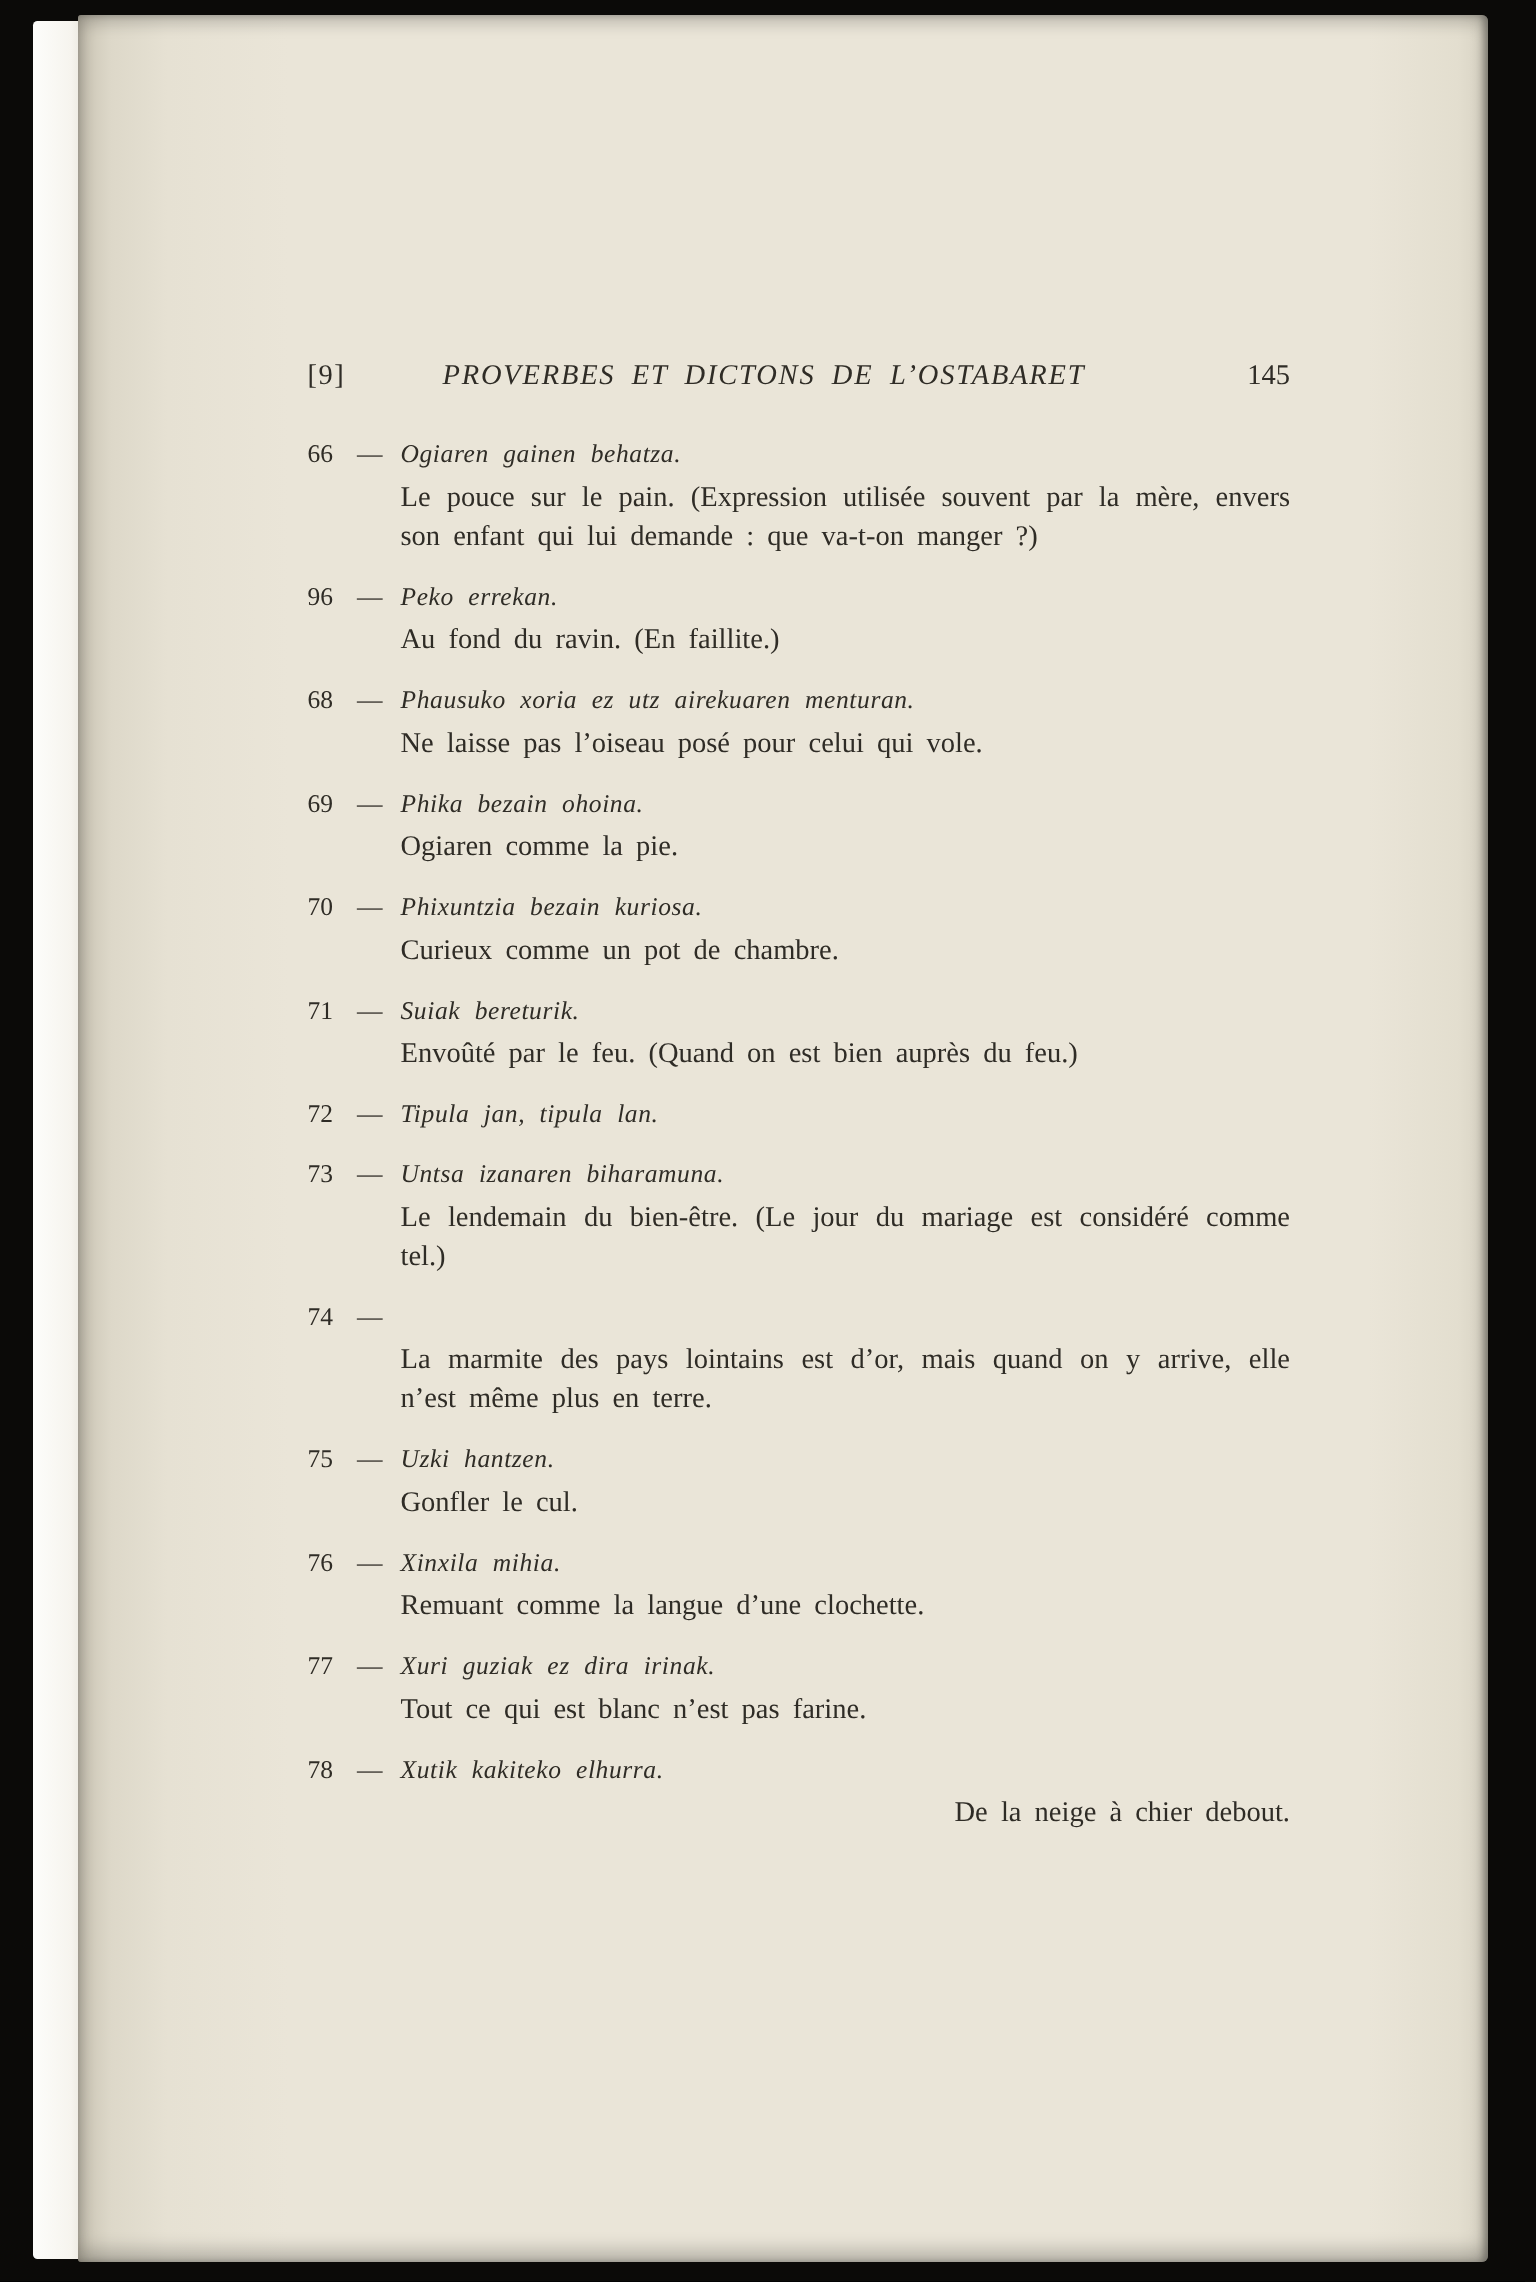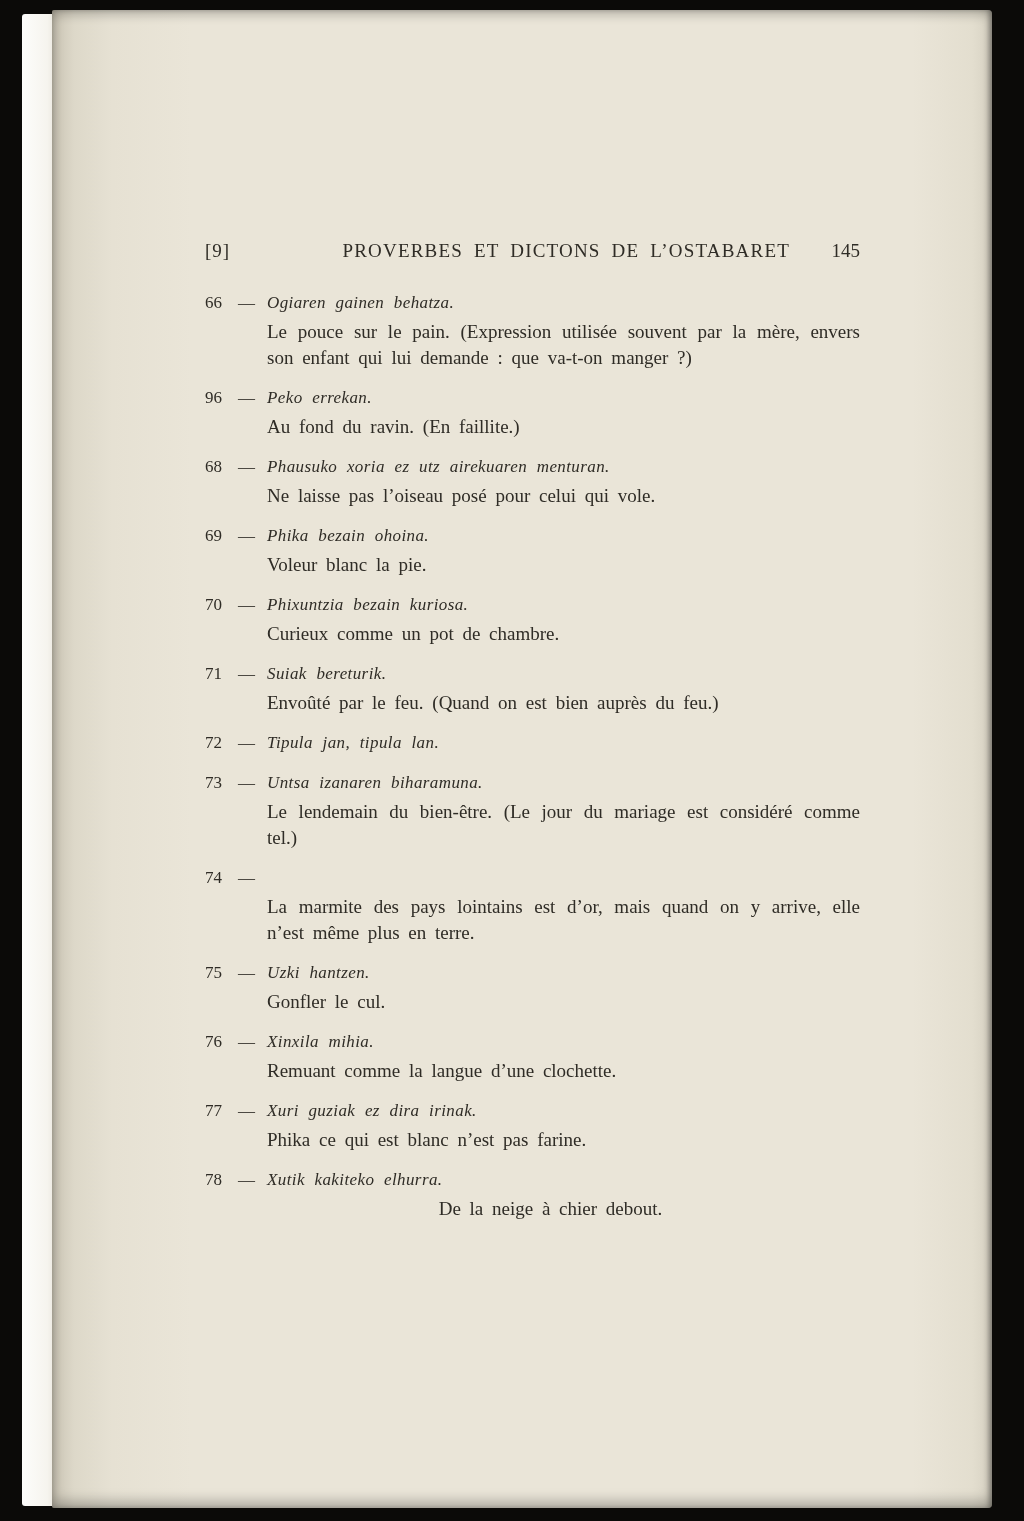--- a/index.html
+++ b/index.html
@@ -55,23 +55,24 @@
     align-items: baseline;
     font-size: 19px;
     margin-bottom: 28px;
   }
   .bracket-num {
     width: 90px;
     letter-spacing: 1px;
   }
   .running-title {
     flex: 1;
-    text-align: right;
+    text-align: left;
     letter-spacing: 1.2px;
     word-spacing: 5px;
+    font-style: italic;
   }
   .folio {
     width: 70px;
     text-align: right;
     margin-top: 48px;
   }
   .entry {
     margin-bottom: 14px;
   }
   .entry-head {
@@ -93,21 +94,21 @@
     letter-spacing: 0.4px;
     word-spacing: 5px;
   }
   .french {
     margin: 3px 0 0 62px;
     font-size: 19px;
     line-height: 26px;
     text-align: justify;
     word-spacing: 4px;
   }
-  .entry:last-child .french { text-align: center; margin-left: 36px; }
+  .entry:last-child .french { text-align: right; margin-left: 36px; }
 </style>
 </head>
 <body>
 
 <div class="scan">
   <div class="facing-page-edge"></div>
   <div class="paper">
     <div class="content">
 
       <div class="page-header">
@@ -142,21 +143,21 @@
         </div>
         <p class="french">Ne laisse pas l’oiseau posé pour celui qui vole.</p>
       </div>
 
       <div class="entry">
         <div class="entry-head">
           <span class="num">69</span>
           <span class="dash">—</span>
           <span class="basque">Phika bezain ohoina.</span>
         </div>
-        <p class="french">Voleur blanc la pie.</p>
+        <p class="french">Ogiaren comme la pie.</p>
       </div>
 
       <div class="entry">
         <div class="entry-head">
           <span class="num">70</span>
           <span class="dash">—</span>
           <span class="basque">Phixuntzia bezain kuriosa.</span>
         </div>
         <p class="french">Curieux comme un pot de chambre.</p>
       </div>
@@ -212,21 +213,21 @@
         </div>
         <p class="french">Remuant comme la langue d’une clochette.</p>
       </div>
 
       <div class="entry">
         <div class="entry-head">
           <span class="num">77</span>
           <span class="dash">—</span>
           <span class="basque">Xuri guziak ez dira irinak.</span>
         </div>
-        <p class="french">Phika ce qui est blanc n’est pas farine.</p>
+        <p class="french">Tout ce qui est blanc n’est pas farine.</p>
       </div>
 
       <div class="entry">
         <div class="entry-head">
           <span class="num">78</span>
           <span class="dash">—</span>
           <span class="basque">Xutik kakiteko elhurra.</span>
         </div>
         <p class="french">De la neige à chier debout.</p>
       </div>

